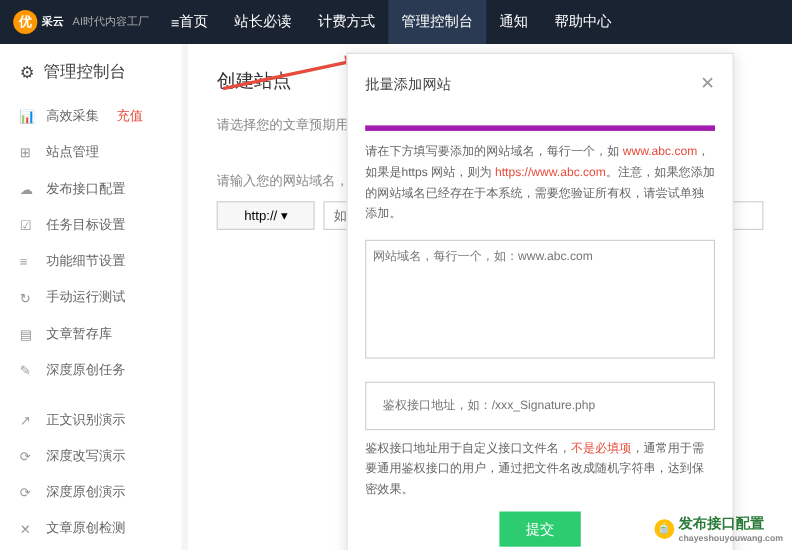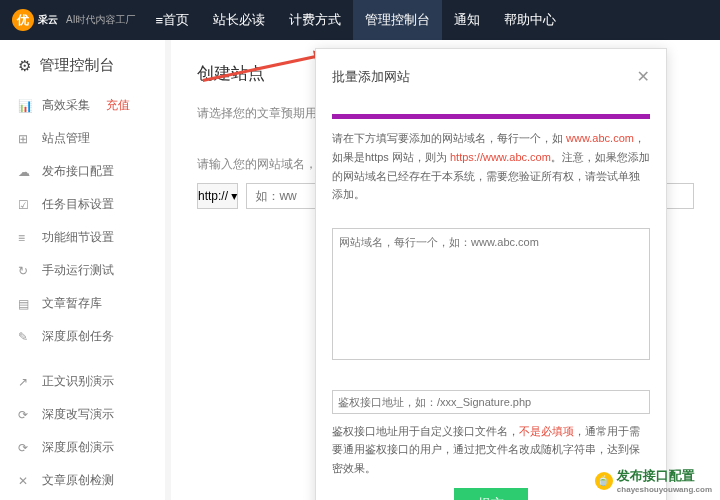--- a/index.html
+++ b/index.html
@@ -15,30 +15,30 @@
 .layout{display:flex;height:460px}
 .sidebar{width:165px;background:#fff;padding:16px 0;font-size:13px}
 .side-title{display:flex;align-items:center;gap:8px;padding:0 18px 14px;font-size:15px;color:#444}
 .side-item{display:flex;align-items:center;gap:10px;padding:8px 18px;color:#666;cursor:pointer;font-size:12px}
 .side-item .icn{width:14px;color:#999;font-size:12px}
 .recharge{color:#e74c3c;margin-left:6px}
 .content{flex:1;padding:22px 26px;background:#fff;margin-left:6px}
 .content h2{font-size:17px;color:#333;margin-bottom:20px;font-weight:normal}
 .lbl{font-size:12px;color:#888;margin-bottom:10px}
 .row{display:flex;gap:8px;margin-top:8px}
-.sel{border:1px solid #ccc;padding:5px 0;font-size:12px;background:#f7f7f7}
+.sel{border:1px solid #ccc;padding:5px 24px;font-size:12px;background:#f7f7f7}
 .inp{border:1px solid #ccc;padding:5px 8px;font-size:12px;flex:1}
 .modal{position:absolute;top:48px;left:315px;width:352px;background:#fff;border:1px solid #ddd;box-shadow:0 2px 12px rgba(0,0,0,.15);padding:14px 16px;font-size:11px;color:#666;line-height:1.7}
 .modal-head{display:flex;justify-content:space-between;align-items:center;border-bottom:5px solid #a21caf;padding-bottom:24px;margin-bottom:10px}
 .modal-title{font-size:13px;color:#444}
 .close{color:#999;cursor:pointer;font-size:16px}
 .link-red{color:#e74c3c}
-.ta{width:100%;height:132px;border:1px solid #ccc;padding:6px;font-size:11px;resize:none;margin:24px 0}
+.ta{width:100%;height:108px;border:1px solid #ccc;padding:6px;font-size:11px;resize:none;margin:14px 0}
 .highlight{border:2px solid #e74c3c;padding:10px 8px;color:#1a9cdb;font-size:15px;margin:6px 0 10px;text-align:center}
-.auth-inp{width:100%;border:1px solid #ccc;padding:5px;font-size:11px;margin-bottom:8px}
+.auth-inp{width:100%;border:1px solid #ccc;padding:15px;font-size:11px;margin-bottom:8px}
 .submit{background:#2ecc71;color:#fff;border:none;padding:7px 24px;font-size:13px;display:block;margin:10px auto 0;cursor:pointer}
 .arrow{position:absolute;top:52px;left:200px;width:130px;height:3px;background:#e74c3c;transform:rotate(-12deg);transform-origin:right}
 .arrow:after{content:"";position:absolute;right:-2px;top:-5px;border:6px solid transparent;border-left:12px solid #e74c3c}
 .wm{position:absolute;bottom:6px;right:8px;display:flex;align-items:center;gap:4px;font-size:13px;color:#2a7a3a;font-weight:bold}
 .wm-badge{width:18px;height:18px;background:#ffc107;border-radius:50%;display:flex;align-items:center;justify-content:center;font-size:10px}
 </style>
 </head>
 <body>
 
 <div class="topnav">

